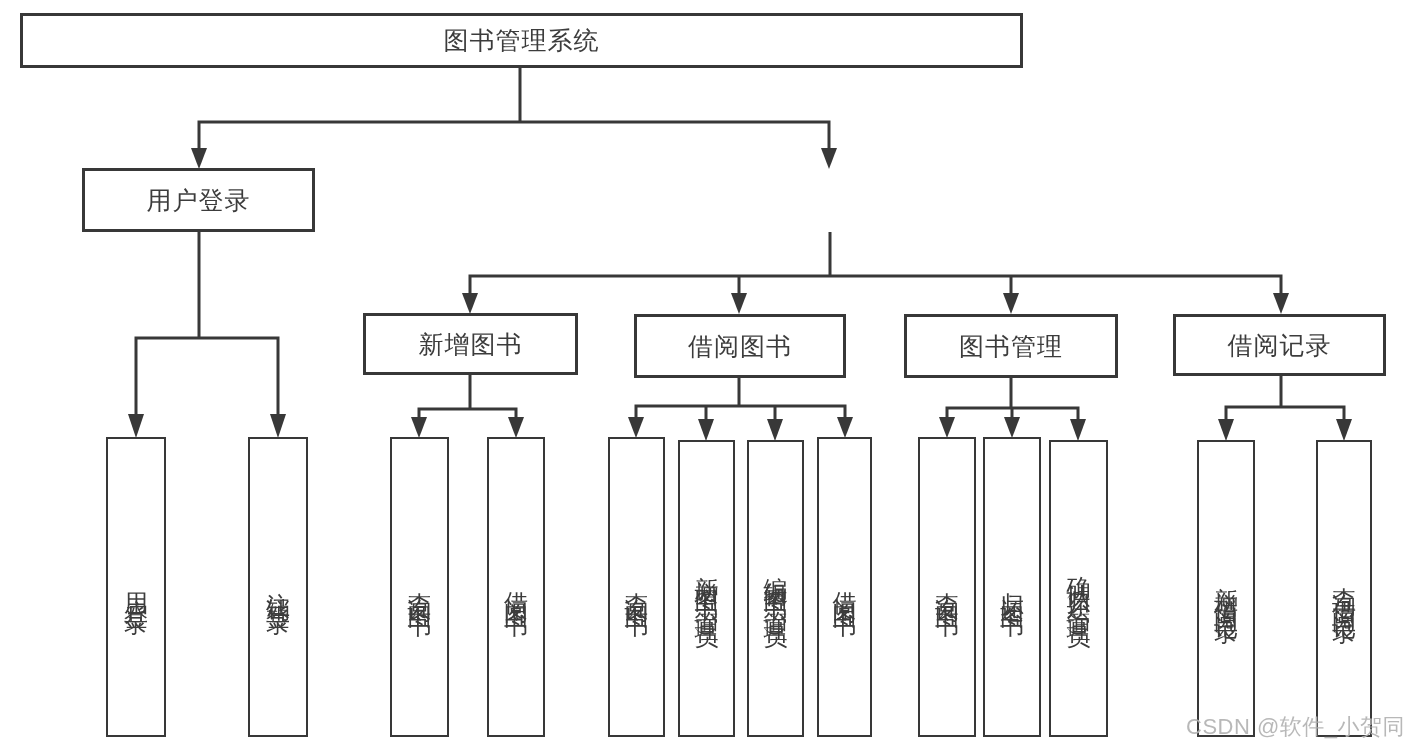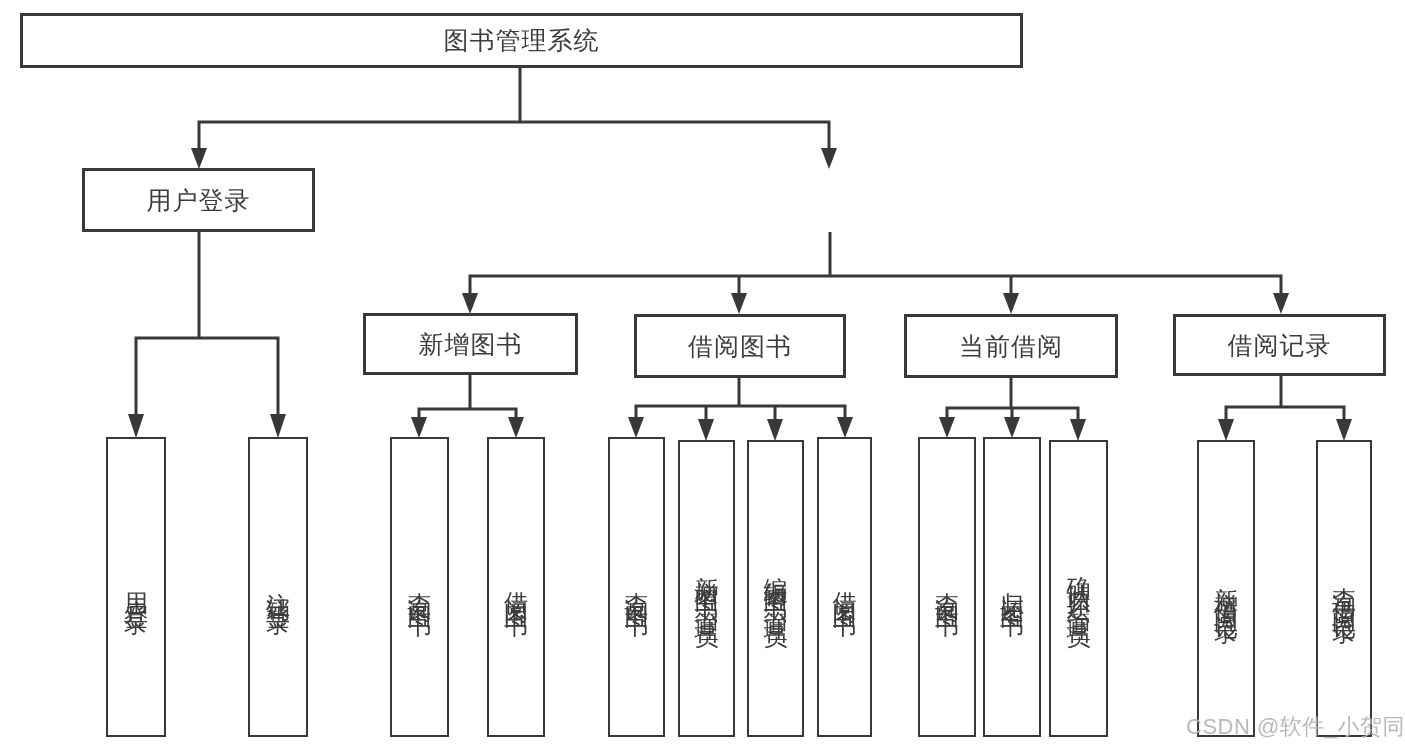--- a/index.html
+++ b/index.html
@@ -80,21 +80,21 @@
     <span>用户登录</span>
   </div>
 
   <div class="box" style="left:363px;top:313px;width:215px;height:62px;">
     <span>新增图书</span>
   </div>
   <div class="box" style="left:634px;top:314px;width:212px;height:64px;">
     <span>借阅图书</span>
   </div>
   <div class="box" style="left:904px;top:314px;width:214px;height:64px;">
-    <span>当前借阅</span>
+    <span>图书管理</span>
   </div>
   <div class="box" style="left:1173px;top:314px;width:213px;height:62px;font-family:Liberation Mono, monospace;">
     <span>借阅记录</span>
   </div>
 
   <div class="box leaf" style="left:106px;top:437px;width:60px;height:300px;">
     <span class="vtxt">用户登录</span>
   </div>
   <div class="box leaf" style="left:248px;top:437px;width:60px;height:300px;">
     <span class="vtxt">注销登录</span>

